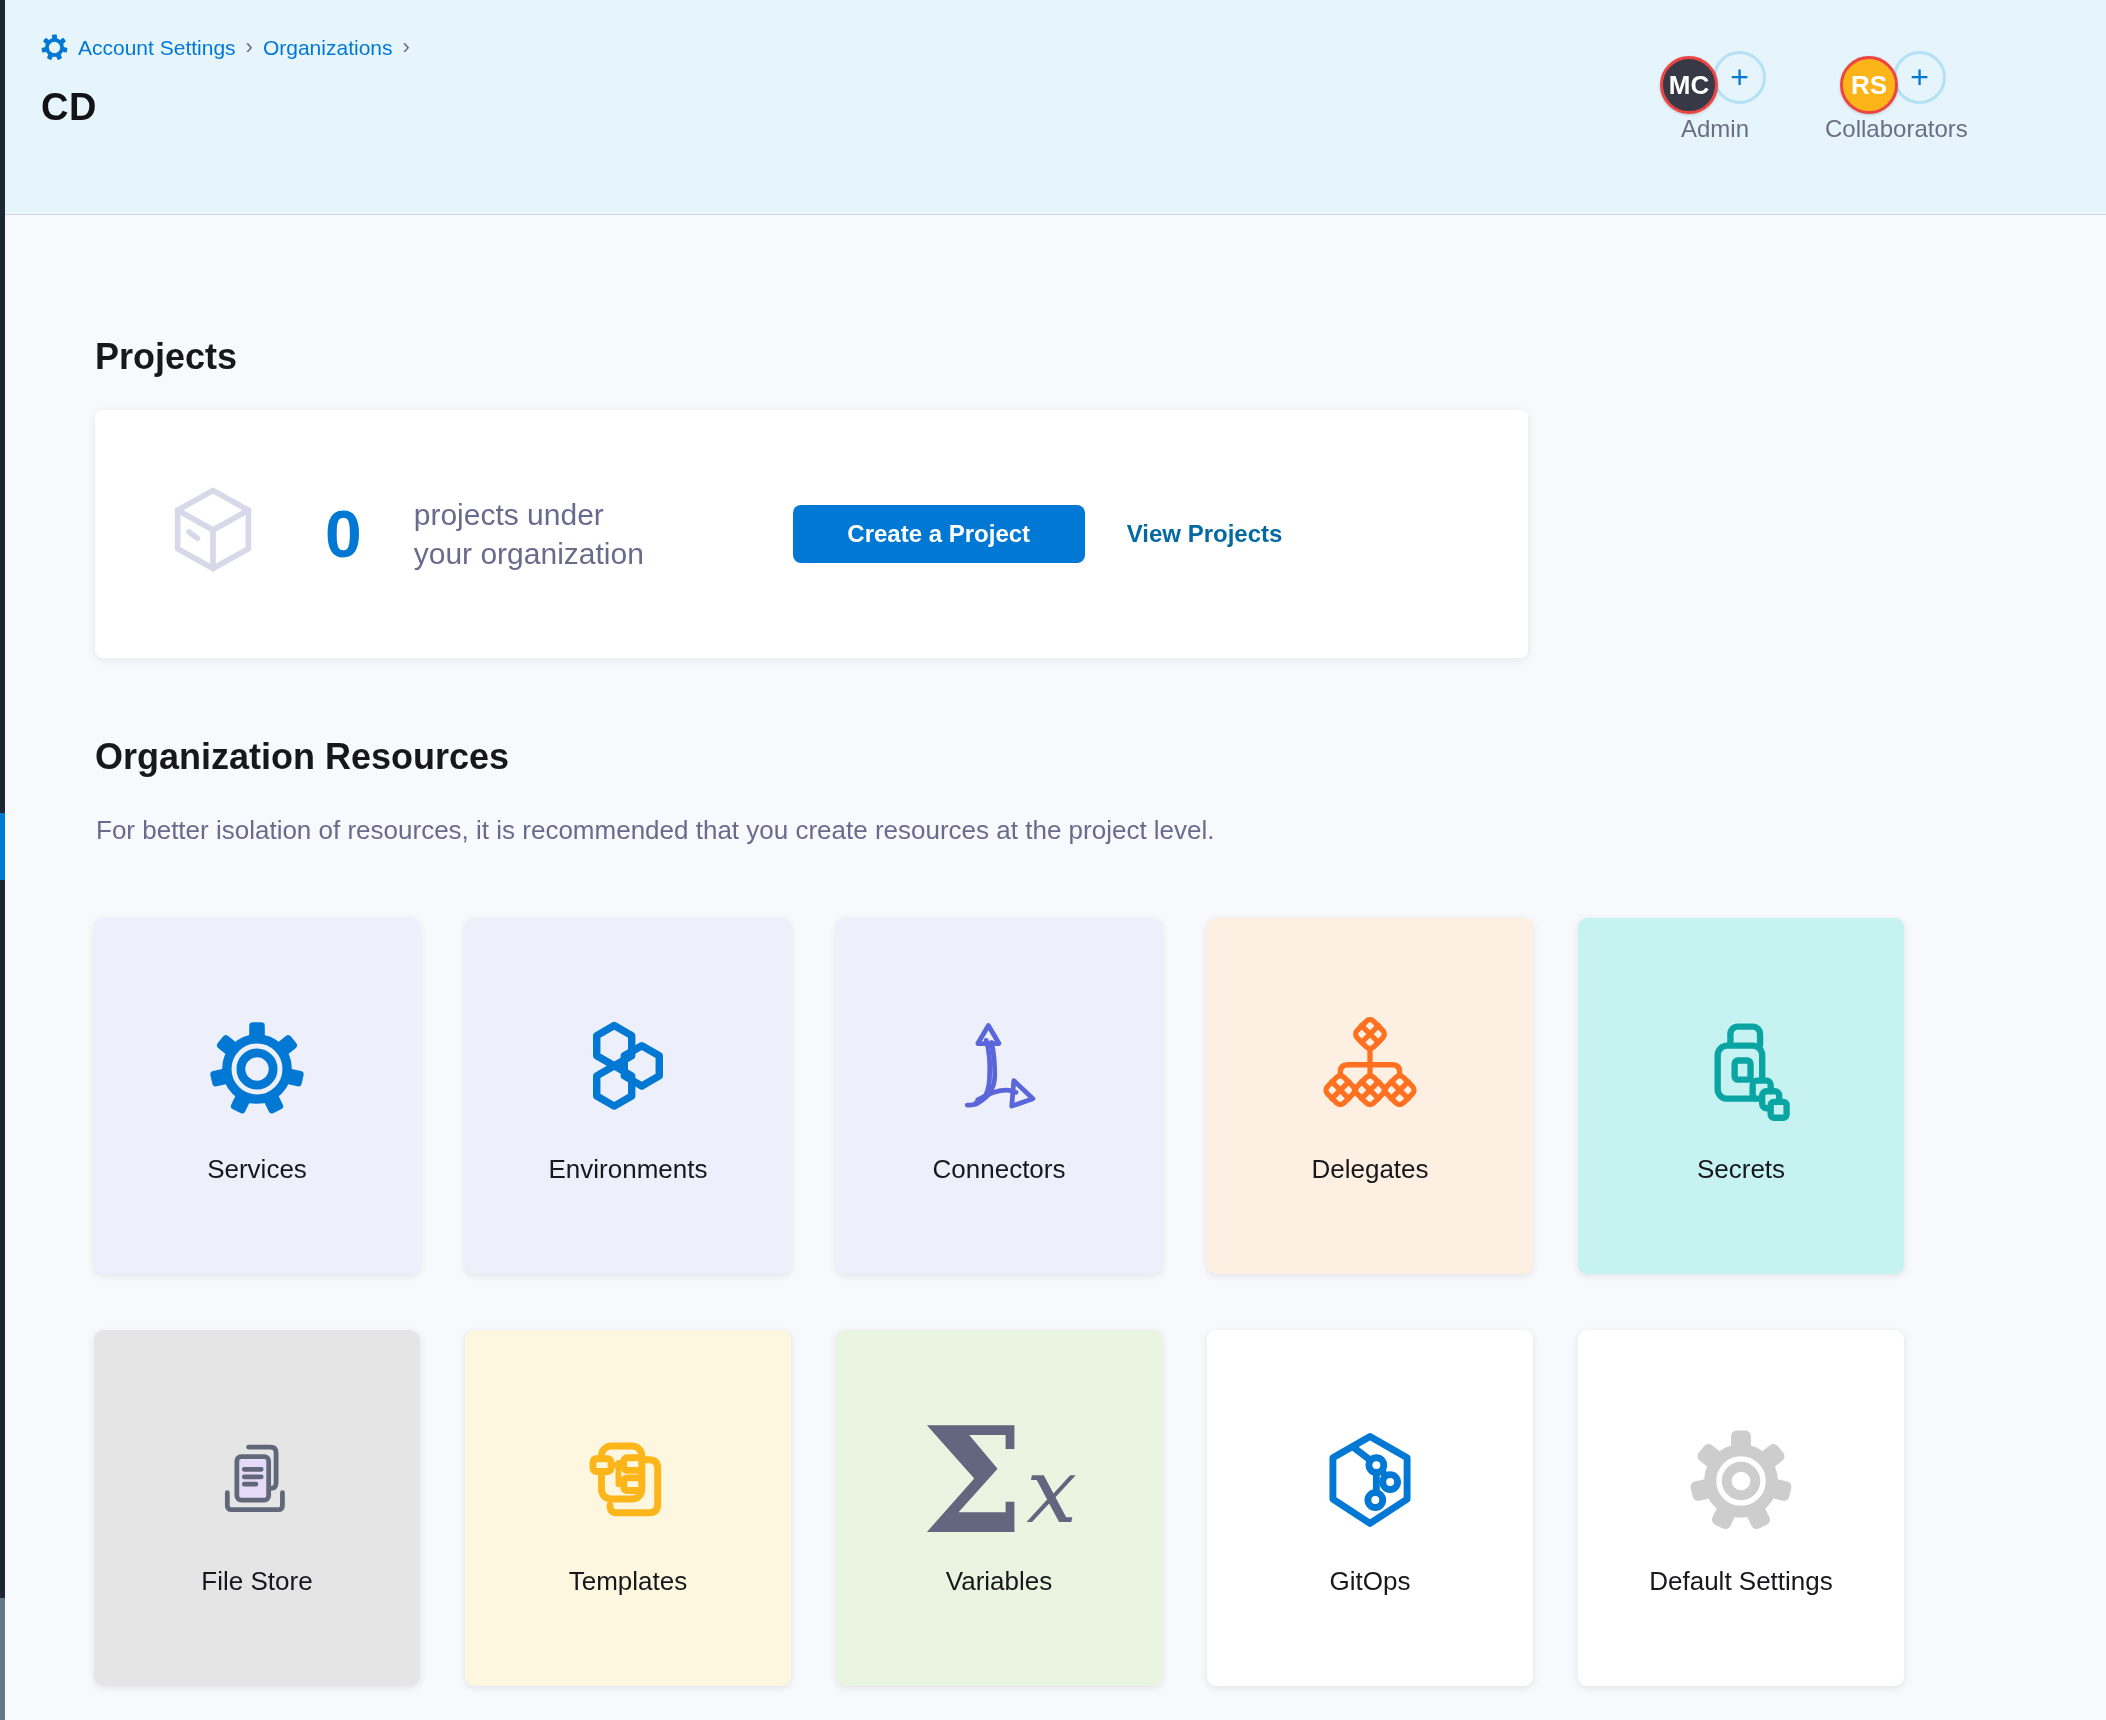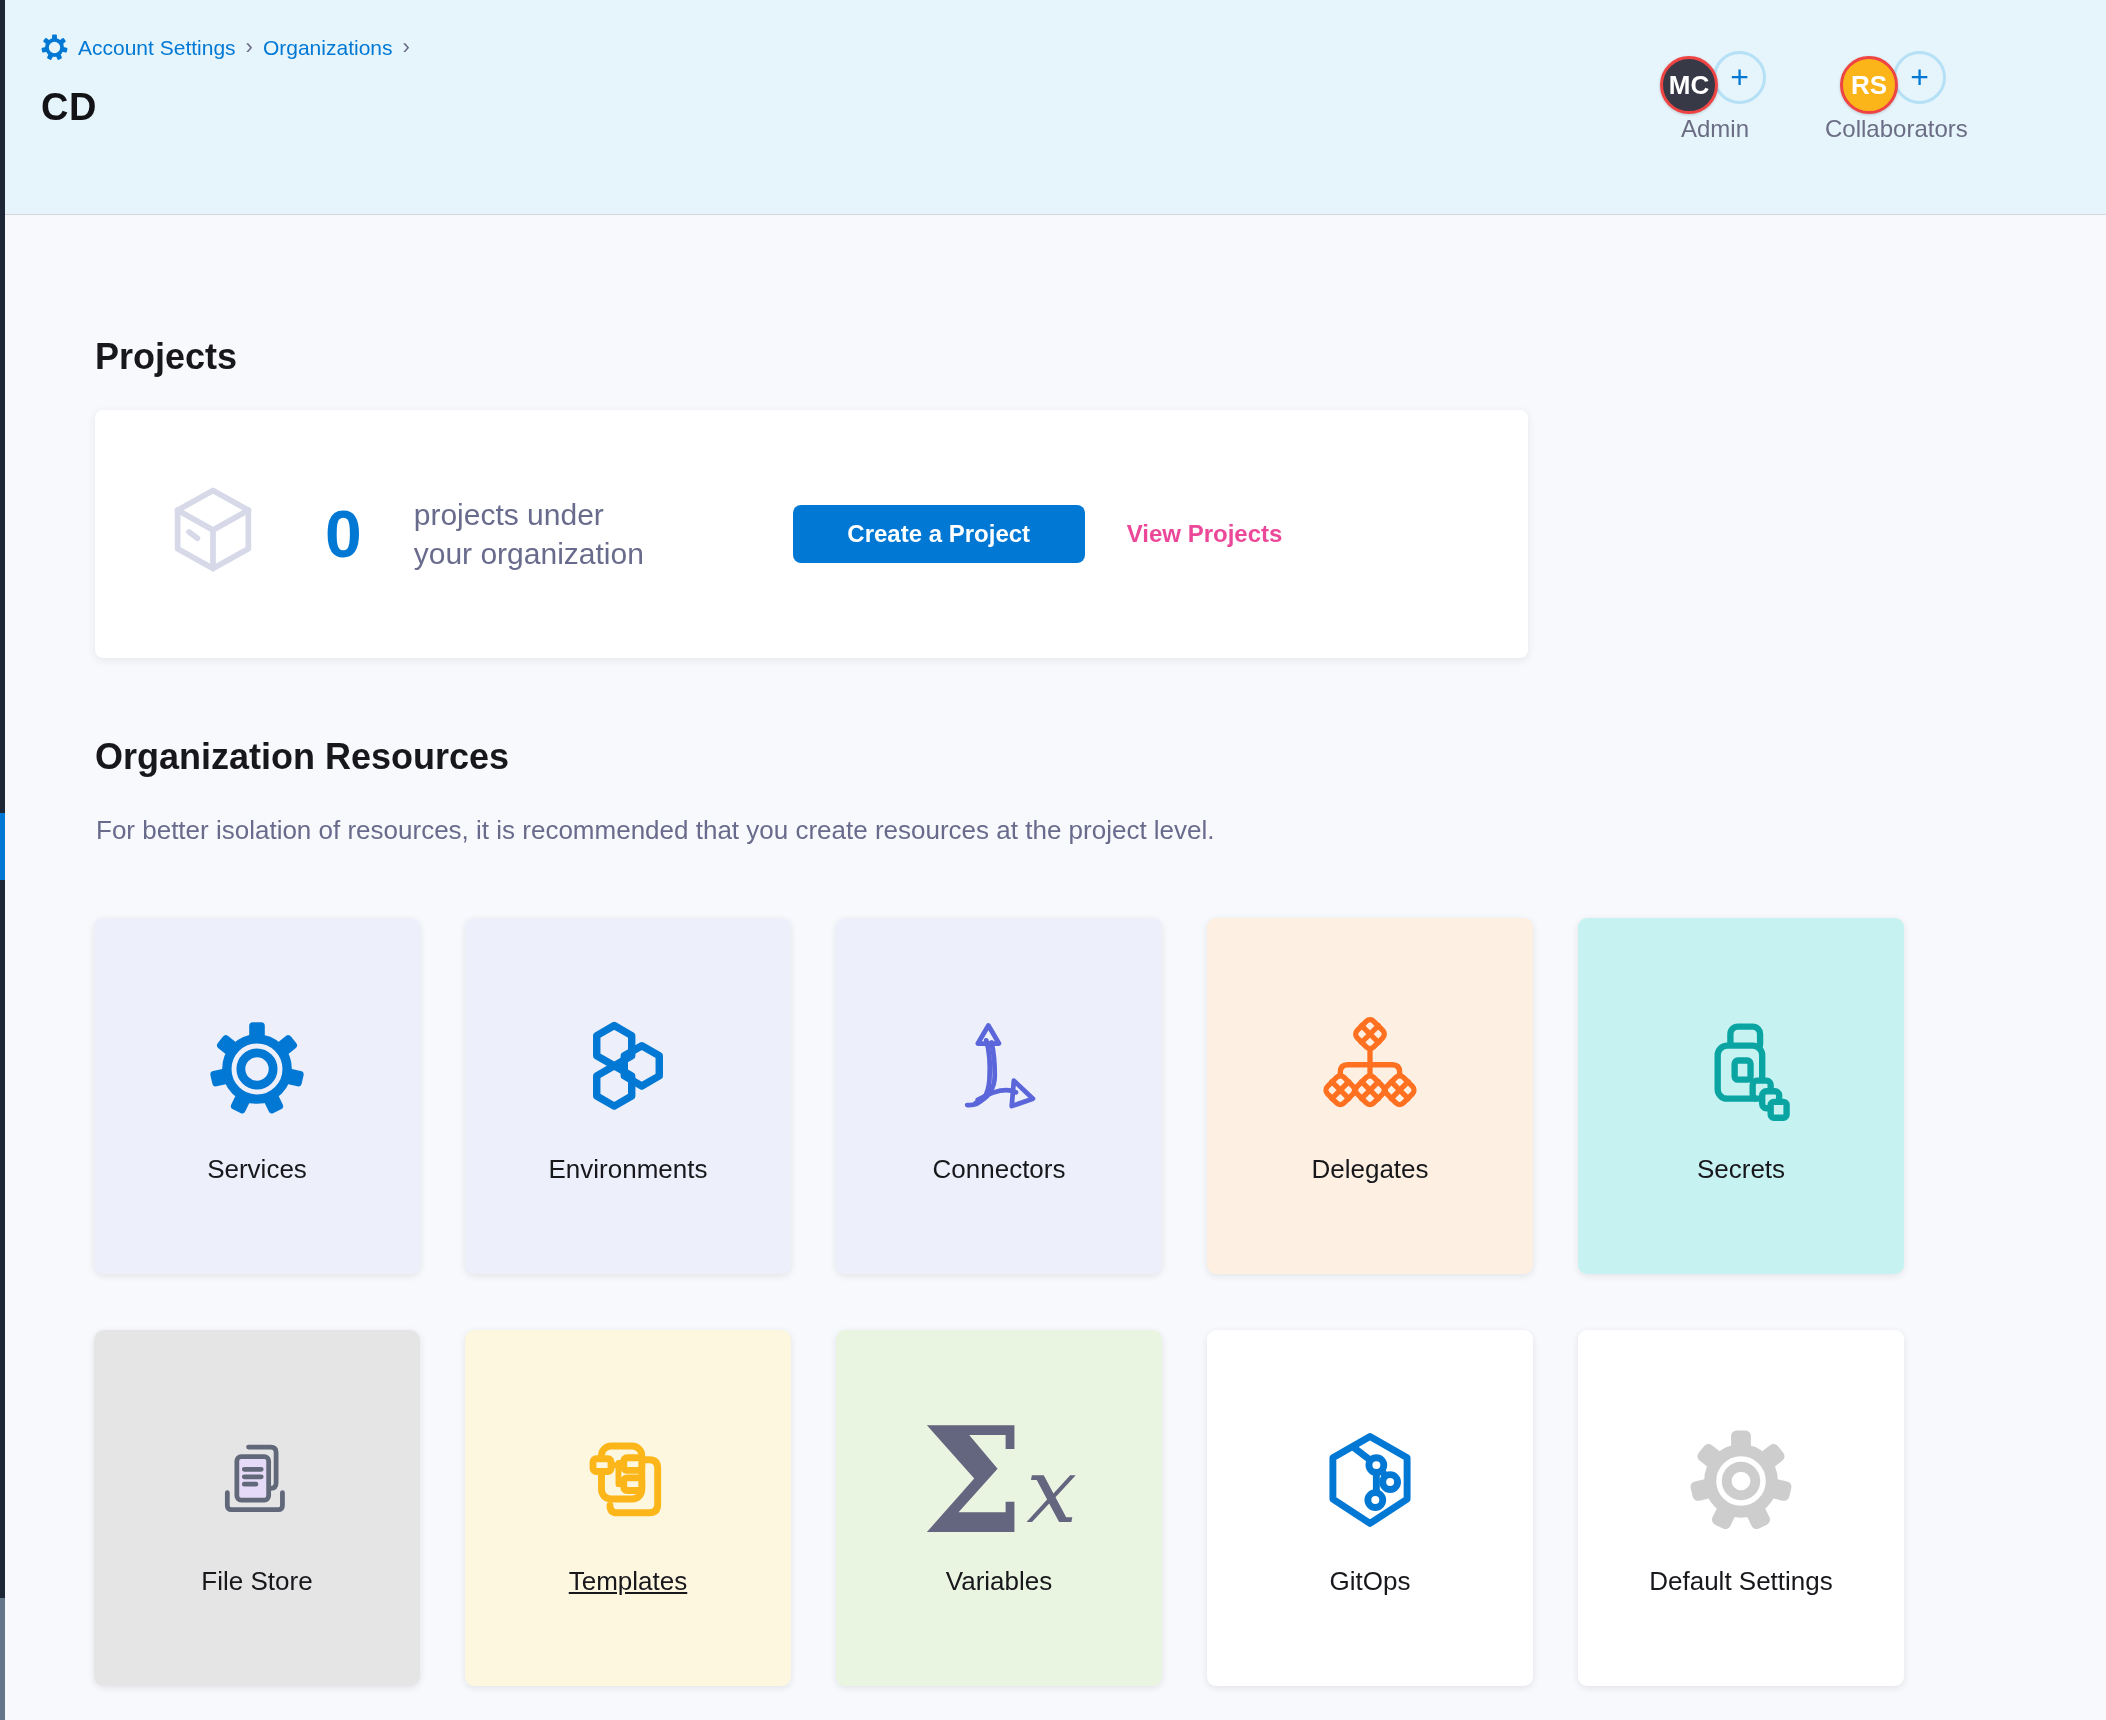--- a/index.html
+++ b/index.html
@@ -42,37 +42,37 @@
 
   
   .projects-card { position:absolute; left:95px; top:410px; width:1433px; height:248px; background:#fff;
     border-radius:8px; box-shadow:0 2px 8px rgba(40,41,61,.09); display:flex; align-items:center; }
   .cube-icon { margin-left:66px; width:104px; height:108px; flex:none; }
   .project-count { margin-left:60px; font-size:66px; font-weight:700; color:#0278d5; flex:none; line-height:1; }
   .project-lead { margin-left:52px; width:250px; font-size:30px; line-height:39px; color:#696b8c; flex:none; }
   .create-btn { margin-left:129px; width:292px; height:58px; background:#0278d5; color:#fff; font-size:24px; font-weight:700;
     border:none; border-radius:8px; display:flex; align-items:center; justify-content:center; cursor:pointer; flex:none;
     font-family:inherit; }
-  .view-link { margin-left:42px; color:#ec4899; font-size:24px; font-weight:700; cursor:pointer; flex:none; white-space:nowrap; }
+  .view-link { margin-left:42px; color:#0369a1; font-size:24px; font-weight:700; cursor:pointer; flex:none; white-space:nowrap; }
 
   .org-desc { position:absolute; left:96px; top:812px; font-size:26px; line-height:37px; color:#696b8c; }
 
   
   .cards { position:absolute; left:94px; top:918px; display:grid; grid-template-columns:repeat(5,326px);
     grid-auto-rows:356px; column-gap:45px; row-gap:56px; }
   .card { border-radius:9px; box-shadow:0 2px 7px rgba(40,41,61,.10); display:flex; flex-direction:column;
     align-items:center; cursor:pointer; box-sizing:border-box; }
   .card-icon { margin-top:96px; height:110px; width:120px; display:flex; align-items:center; justify-content:center; }
   .card-label { margin-top:30px; font-size:26px; font-weight:500; color:#17171c; white-space:nowrap; }
 
   .bg-periwinkle { background:#edf0fa; }
   .bg-peach      { background:#fdf0e2; }
   .bg-cyan       { background:#c6f3f2; }
   .bg-lavender   { background:#e5e5e5;border-radius:10px; }
-  .bg-cream      { background:#fdf7e0;text-decoration:underline; }
+  .bg-cream      { background:#fdf7e0; }
   .bg-green      { background:#eaf5e1; }
   .bg-white      { background:#ffffff; }
 
   .sigma { font-family:"DejaVu Serif","Liberation Serif",serif; font-size:146px; line-height:1; color:#63667e;
     font-weight:600; display:flex; align-items:center; }
   .sigma-x { font-style:italic; font-weight:500; font-size:90px; margin-left:2px; transform:translateY(10px); }
 </style>
 </head>
 <body>
 

